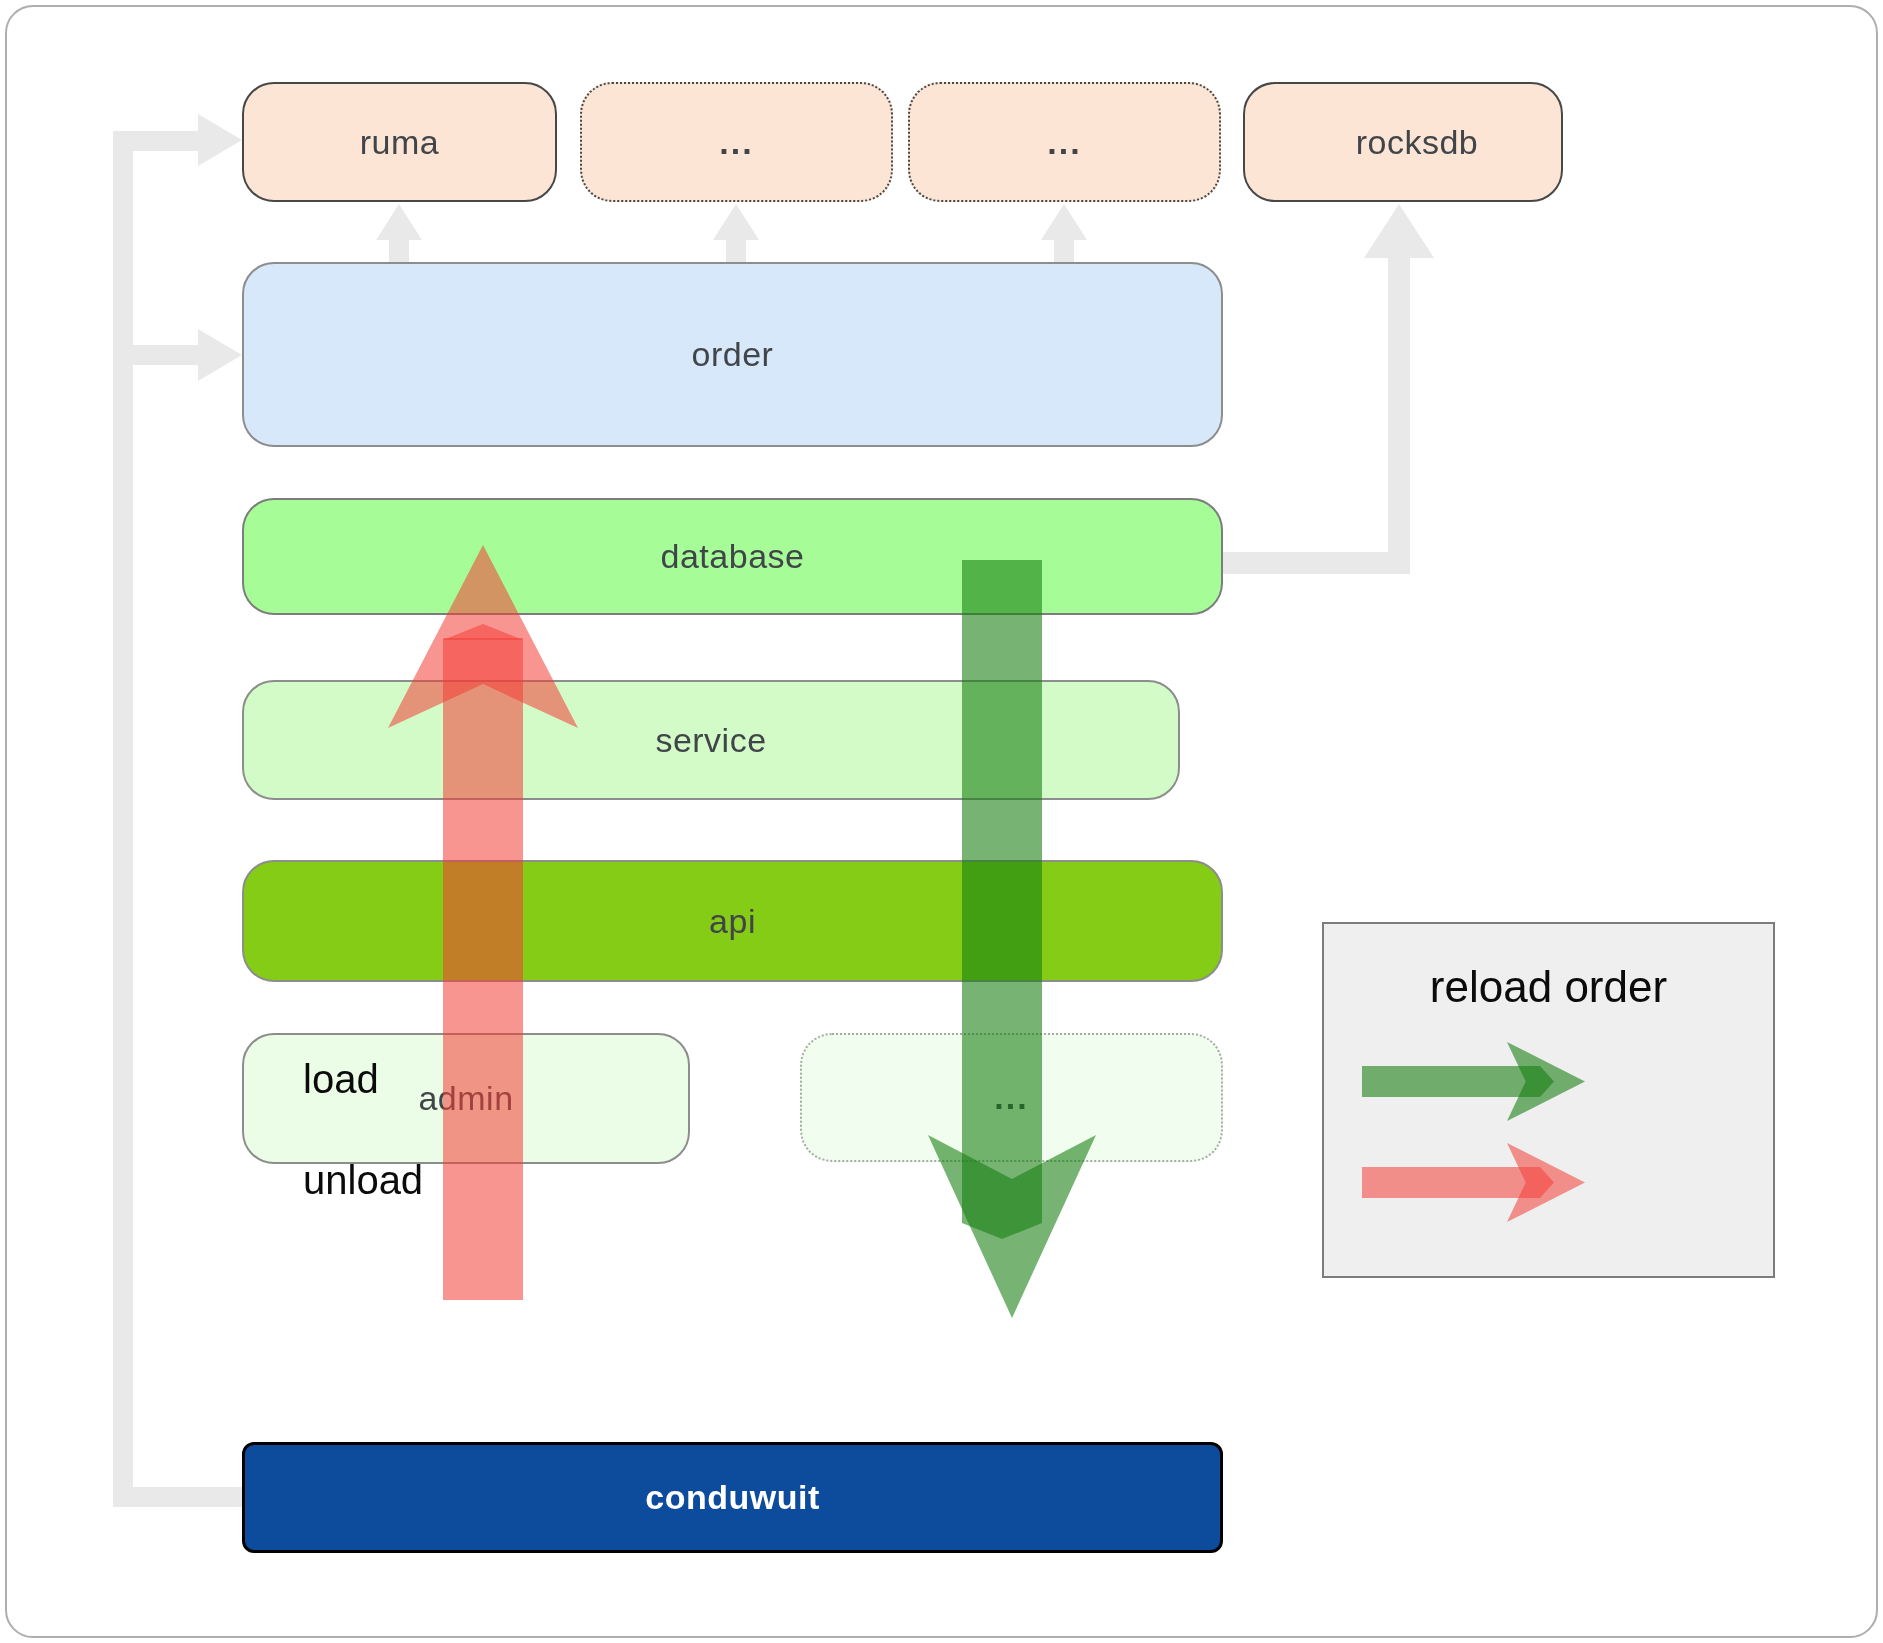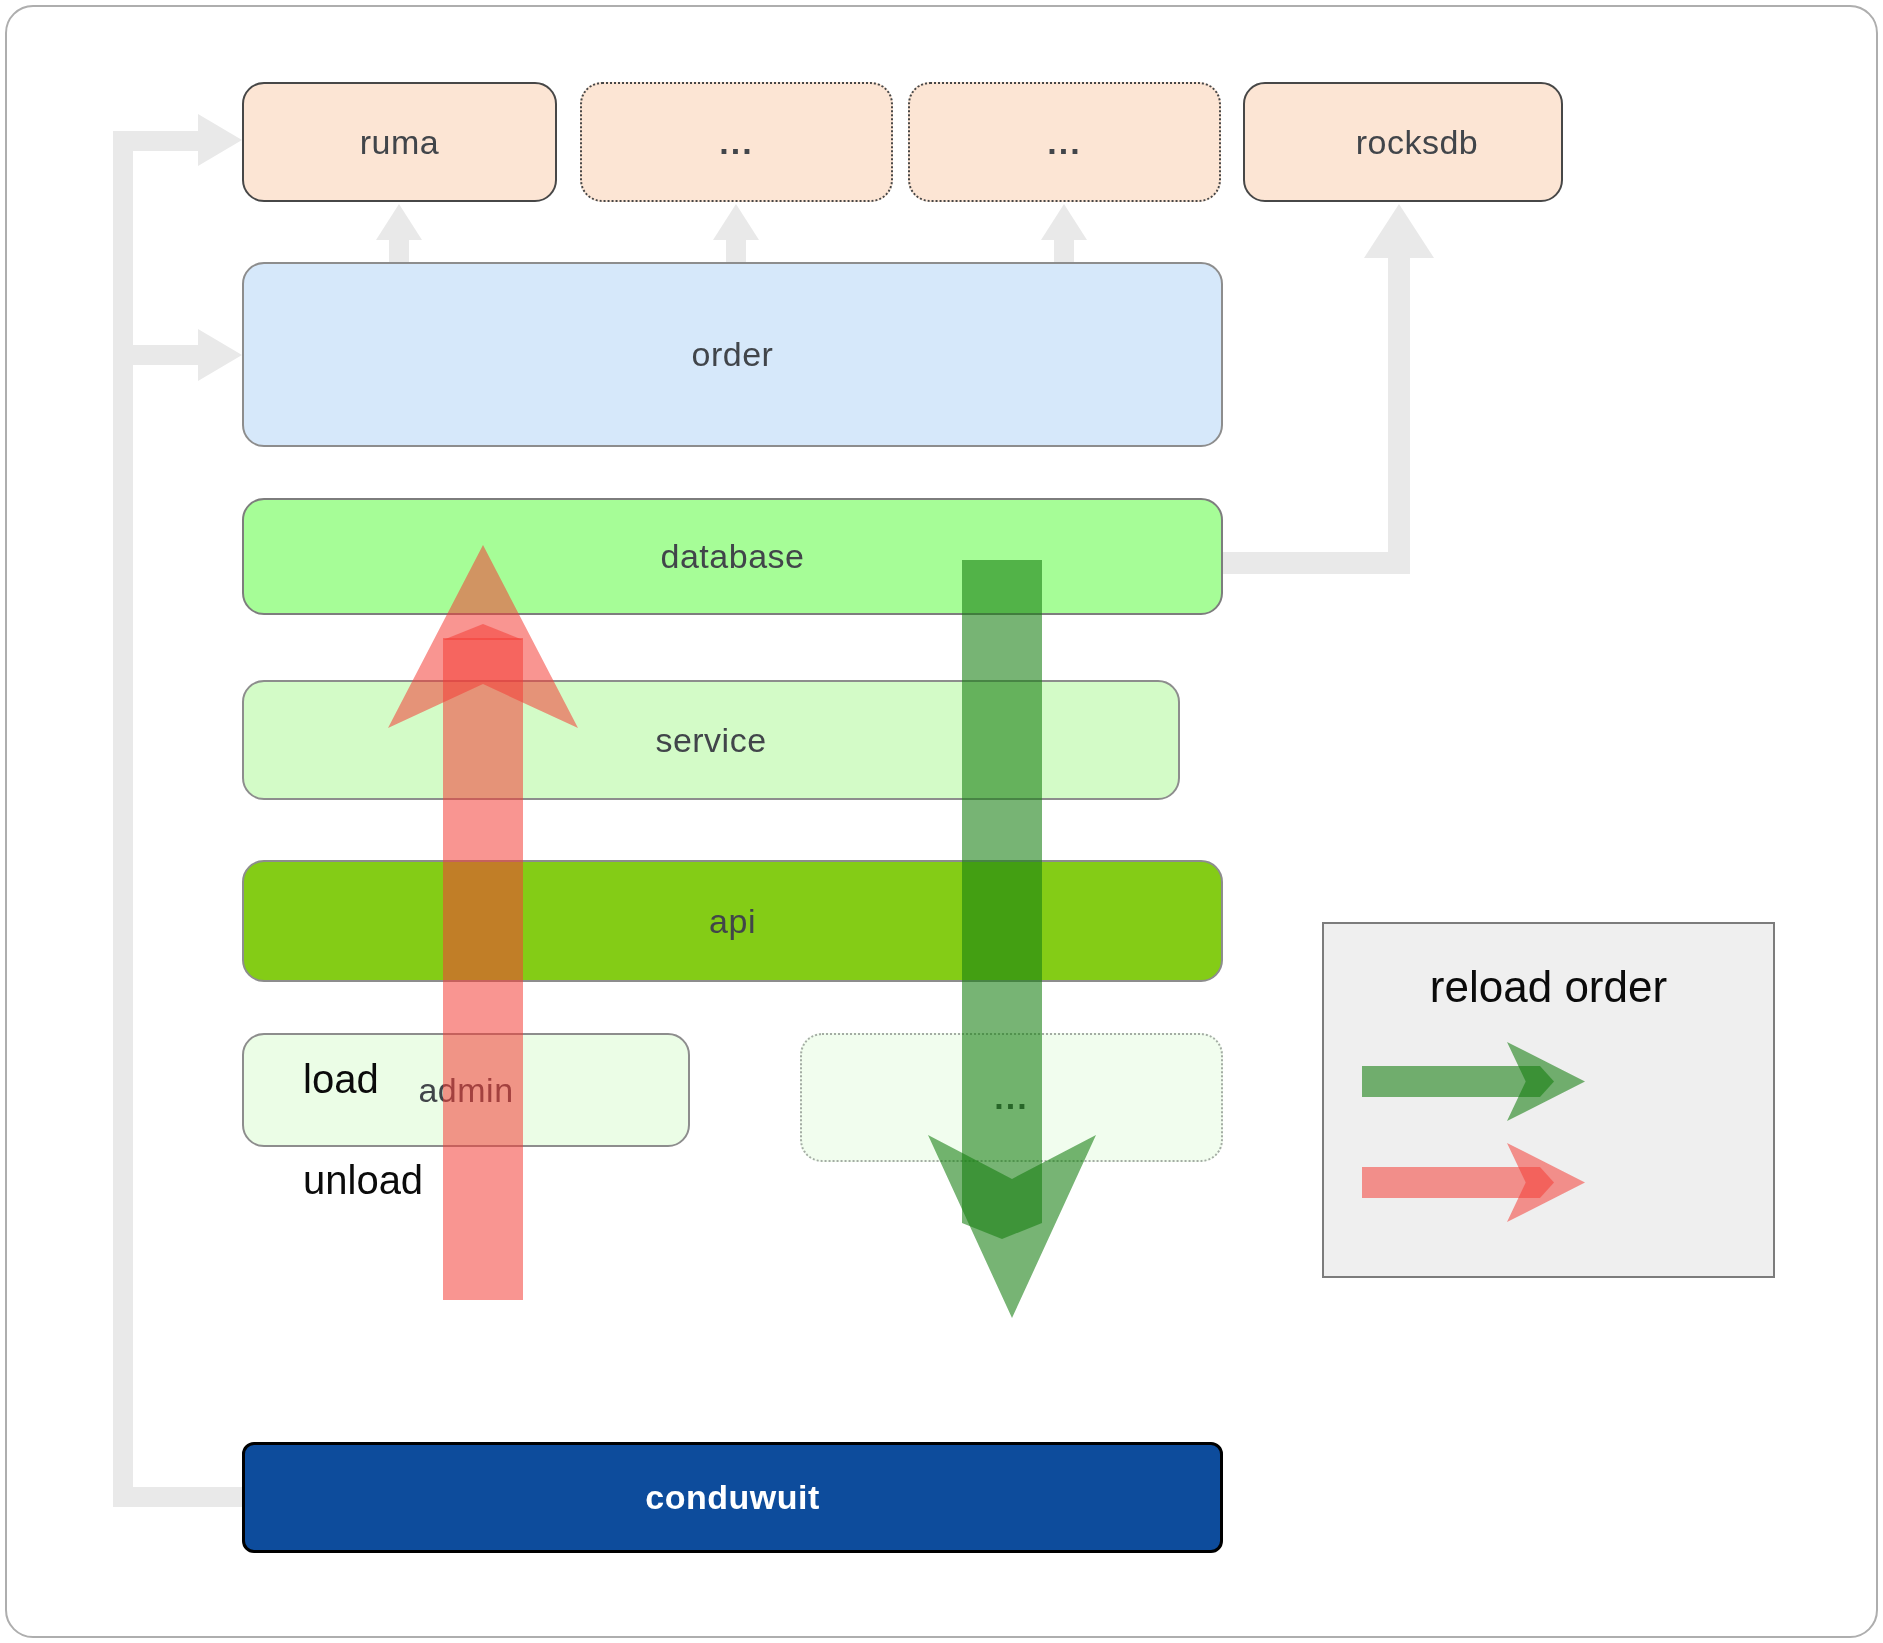--- a/index.html
+++ b/index.html
@@ -11,34 +11,34 @@
     overflow:hidden;
   }
   .frame{
     position:absolute;left:5px;top:5px;right:5px;bottom:5px;
     border:2px solid #aeaeae;border-radius:28px;
   }
   
   .node{
     position:absolute;box-sizing:border-box;
     display:flex;align-items:center;justify-content:center;
-    border-radius:22px;
+    border-radius:32px;
     font-size:34px;color:#41454a;letter-spacing:.5px;
   }
   .node .lbl{white-space:nowrap;}
   .dots{font-weight:700;letter-spacing:2px;}
   .n-ruma    {left:242px;top:82px;width:315px;height:120px;background:#fce5d4;border:2.5px solid #474747;}
   .n-more1   {left:580px;top:82px;width:313px;height:120px;background:#fce5d4;border:2.5px dotted #474747;}
   .n-more2   {left:908px;top:82px;width:313px;height:120px;background:#fce5d4;border:2.5px dotted #474747;}
   .n-rocksdb {left:1243px;top:82px;width:320px;height:120px;background:#fce5d4;border:2.5px solid #474747;padding-left:28px;}
   .n-core    {left:242px;top:262px;width:981px;height:185px;background:#d6e8fa;border:2.5px solid #8d8d8d;}
   .n-database{left:242px;top:498px;width:981px;height:117px;background:#a6fd97;border:2.5px solid #7d7d7d;}
   .n-service {left:242px;top:680px;width:938px;height:120px;background:#d3fbc7;border:2px solid #8d8d8d;}
   .n-api     {left:242px;top:860px;width:981px;height:122px;background:#84cc16;border:2px solid #8d8d8d;}
-  .n-admin   {left:242px;top:1033px;width:448px;height:114px;background:#ebfde6;border:2px solid #8d8d8d;}
+  .n-admin   {left:242px;top:1033px;width:448px;height:131px;background:#ebfde6;border:2px solid #8d8d8d;}
   .n-more3   {left:800px;top:1033px;width:423px;height:129px;background:#f1fdee;border:2px dotted #a4aca4;}
   .n-router  {left:242px;top:1222px;width:981px;height:119px;background:#ffffff;border:2px solid #8d8d8d;}
   .n-conduwuit{left:242px;top:1442px;width:981px;height:111px;background:#0d4c9c;border:3.5px solid #000000;
                color:#ffffff;font-weight:700;border-radius:12px;}
   
   .c{position:absolute;background:#e9e9e9;}
   .tri{position:absolute;background:#e9e9e9;}
   .tri-right{clip-path:polygon(0 0,100% 50%,0 100%);}
   .tri-up{clip-path:polygon(50% 0,100% 100%,0 100%);}
   

